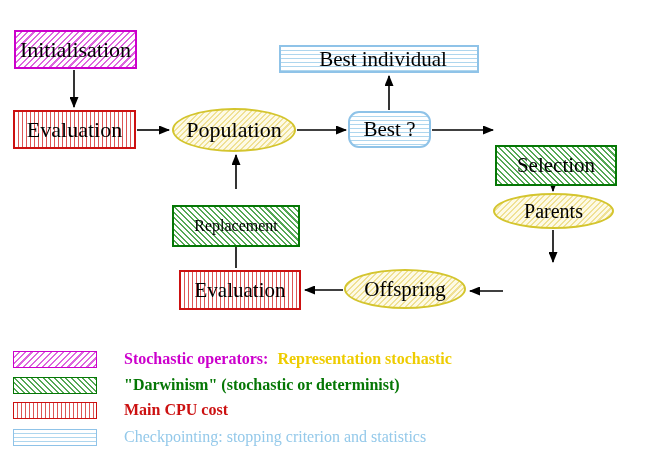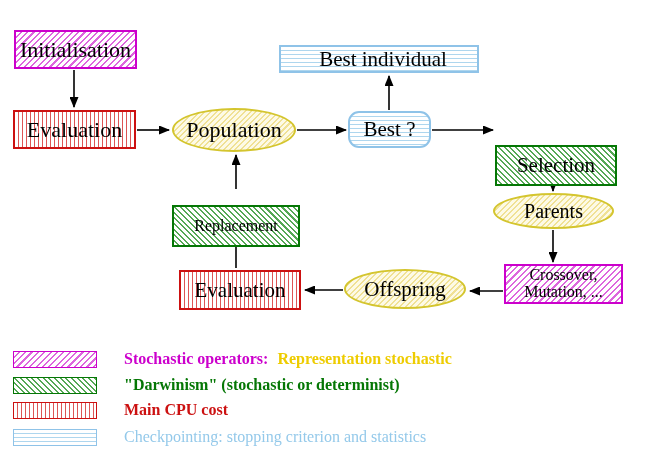--- a/index.html
+++ b/index.html
@@ -81,24 +81,20 @@
   <div class="node ellipse-yellow" id="n-population">Population</div>
 
   <div class="node stripes-cyan" id="n-stop">Best ?</div>
 
   <div class="node stripes-cyan" id="n-best">Best individual</div>
 
   <div class="node hatch-green" id="n-selection">Selection</div>
 
   <div class="node ellipse-yellow" id="n-parents">Parents</div>
 
-  <div class="node hatch-magenta" id="n-crossover">
-    <span>Crossover,</span>
-    <span>Mutation, ...</span>
-  </div>
 
   <div class="node ellipse-yellow" id="n-offspring">Offspring</div>
 
   <div class="node stripes-red" id="n-eval-bot">Evaluation</div>
 
   <div class="node hatch-green" id="n-replacement">Replacement</div>
 
 
   <div class="legend-row" id="lr1">
     <div class="swatch hatch-magenta"></div>

